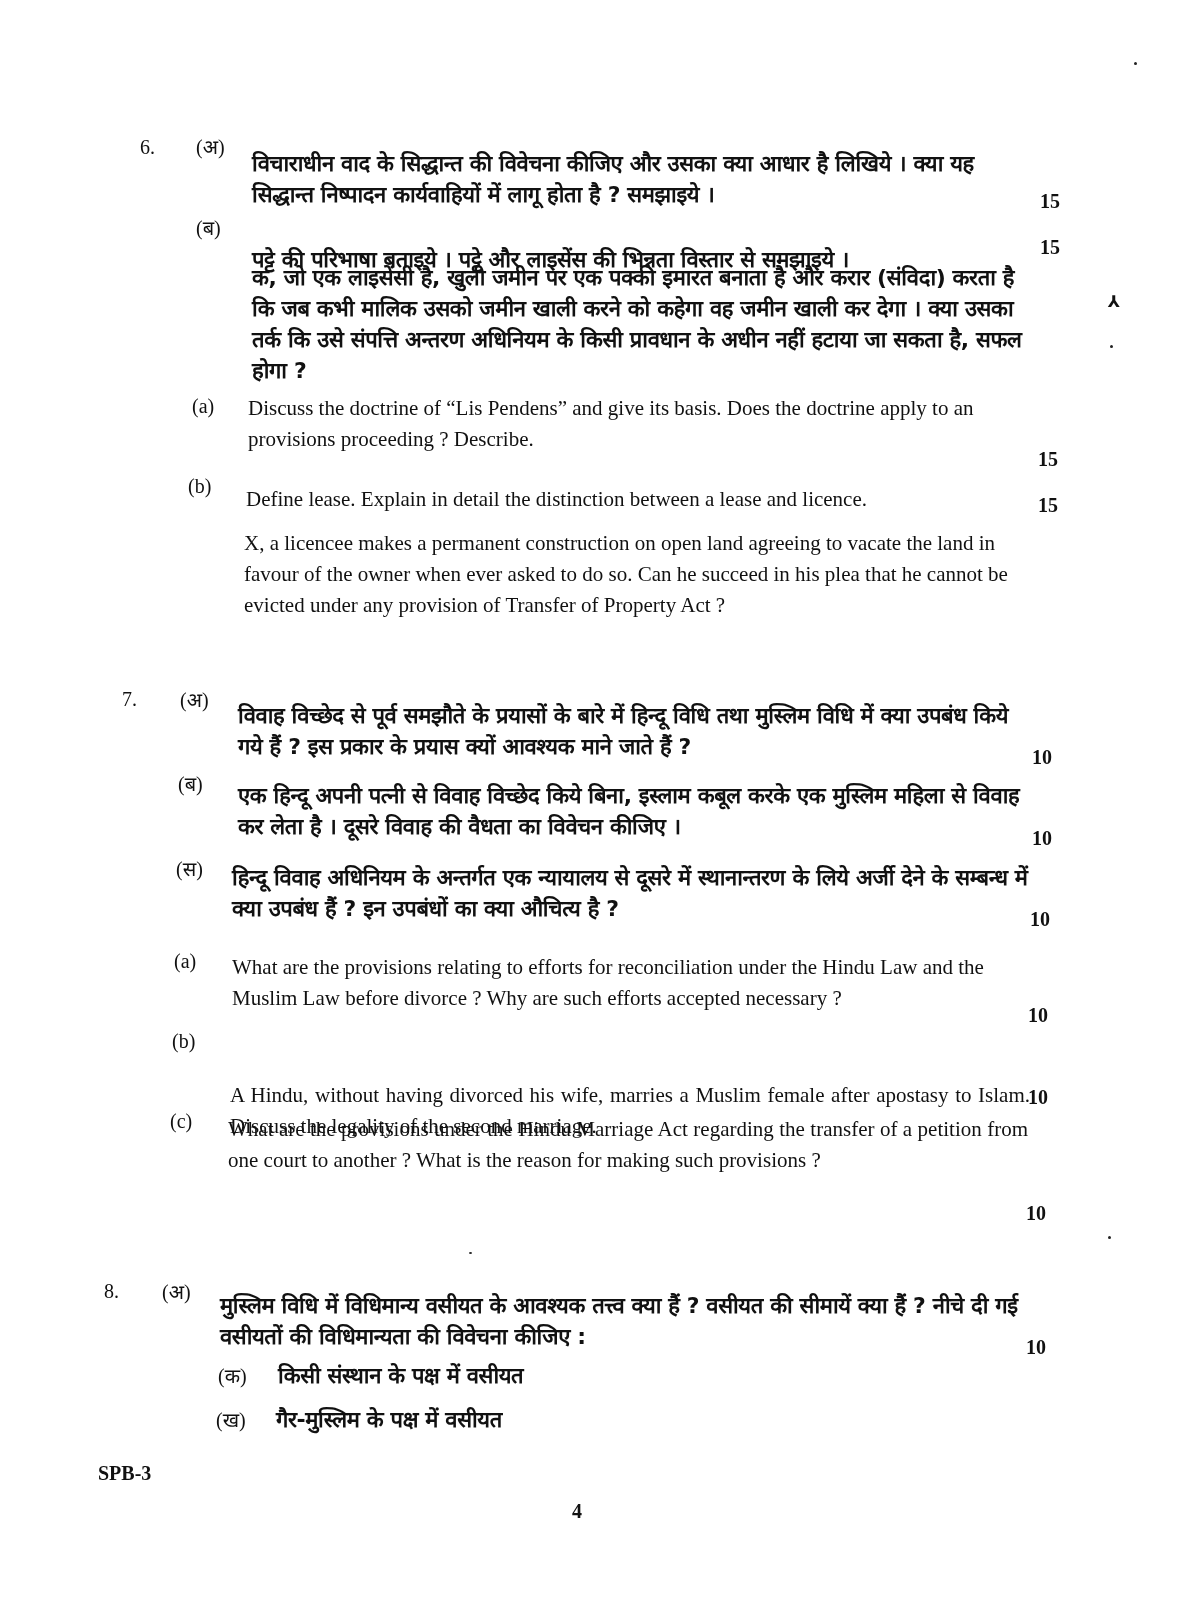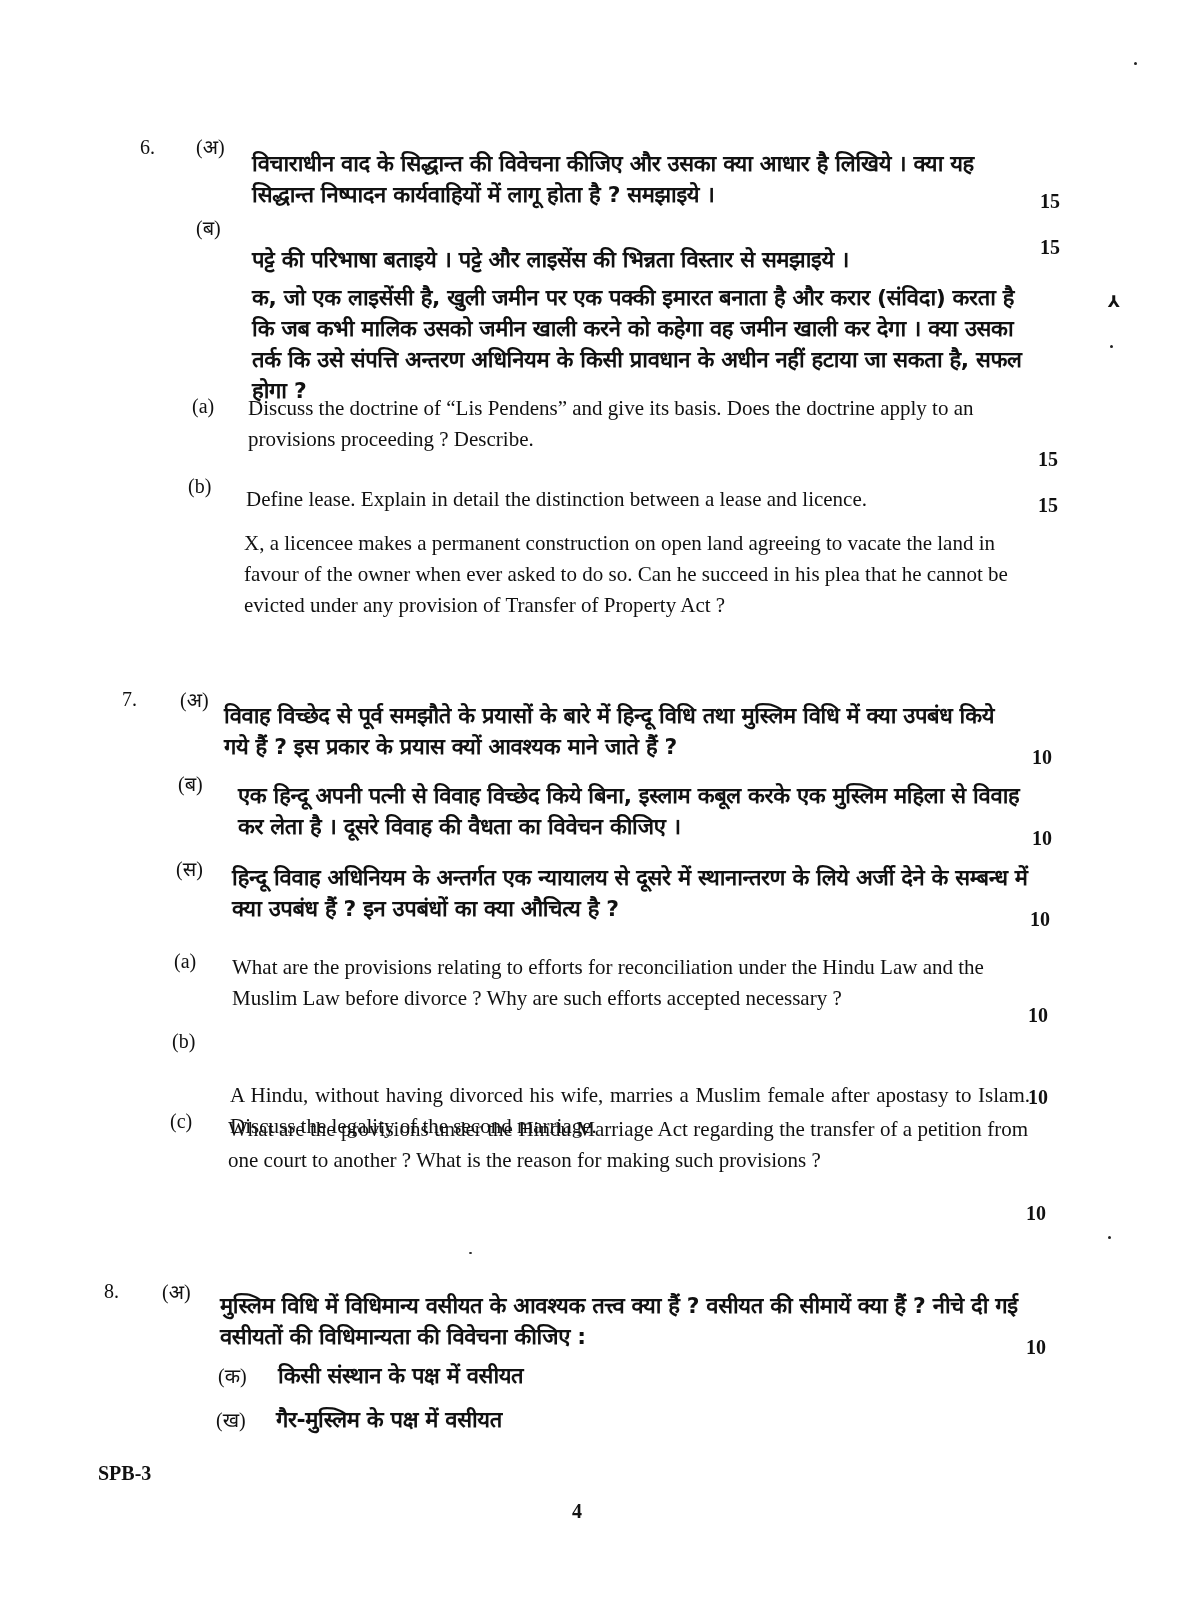--- a/index.html
+++ b/index.html
@@ -27,35 +27,35 @@
 
 <div class="abs qnum" style="left:140px;top:136px;">6.</div>
 
 <div class="abs label" style="left:196px;top:133px;">(अ)</div>
 <div class="abs hi text" style="left:252px;top:148px;width:790px;">विचाराधीन वाद के सिद्धान्त की विवेचना कीजिए और उसका क्या आधार है लिखिये । क्या यह सिद्धान्त निष्पादन कार्यवाहियों में लागू होता है ? समझाइये ।</div>
 <div class="abs marks" style="left:1030px;top:190px;">15</div>
 
 <div class="abs label" style="left:196px;top:214px;">(ब)</div>
 <div class="abs hi text" style="left:252px;top:244px;width:780px;">पट्टे की परिभाषा बताइये । पट्टे और लाइसेंस की भिन्नता विस्तार से समझाइये ।</div>
 <div class="abs marks" style="left:1030px;top:236px;">15</div>
-<div class="abs hi" style="left:252px;top:282px;width:790px;">क, जो एक लाइसेंसी है, खुली जमीन पर एक पक्की इमारत बनाता है और करार (संविदा) करता है कि जब कभी मालिक उसको जमीन खाली करने को कहेगा वह जमीन खाली कर देगा । क्या उसका तर्क कि उसे संपत्ति अन्तरण अधिनियम के किसी प्रावधान के अधीन नहीं हटाया जा सकता है, सफल होगा ?</div>
+<div class="abs hi" style="left:252px;top:262px;width:790px;">क, जो एक लाइसेंसी है, खुली जमीन पर एक पक्की इमारत बनाता है और करार (संविदा) करता है कि जब कभी मालिक उसको जमीन खाली करने को कहेगा वह जमीन खाली कर देगा । क्या उसका तर्क कि उसे संपत्ति अन्तरण अधिनियम के किसी प्रावधान के अधीन नहीं हटाया जा सकता है, सफल होगा ?</div>
 
 <div class="abs label" style="left:192px;top:395px;">(a)</div>
 <div class="abs en" style="left:248px;top:393px;width:795px;">Discuss the doctrine of “Lis Pendens” and give its basis. Does the doctrine apply to an provisions proceeding ? Describe.</div>
 <div class="abs marks" style="left:1028px;top:448px;">15</div>
 
 <div class="abs label" style="left:188px;top:475px;">(b)</div>
 <div class="abs en" style="left:246px;top:484px;width:760px;">Define lease. Explain in detail the distinction between a lease and licence.</div>
 <div class="abs marks" style="left:1028px;top:494px;">15</div>
 <div class="abs en" style="left:244px;top:528px;width:800px;">X, a licencee makes a permanent construction on open land agreeing to vacate the land in favour of the owner when ever asked to do so. Can he succeed in his plea that he cannot be evicted under any provision of Transfer of Property Act ?</div>
 
 <div class="abs qnum" style="left:122px;top:688px;">7.</div>
 
 <div class="abs label" style="left:180px;top:686px;">(अ)</div>
-<div class="abs hi" style="left:224px;top:700px;width:800px;">विवाह विच्छेद से पूर्व समझौते के प्रयासों के बारे में हिन्दू विधि तथा मुस्लिम विधि में क्या उपबंध किये गये हैं ? इस प्रकार के प्रयास क्यों आवश्यक माने जाते हैं ?</div>
+<div class="abs hi" style="left:238px;top:700px;width:800px;">विवाह विच्छेद से पूर्व समझौते के प्रयासों के बारे में हिन्दू विधि तथा मुस्लिम विधि में क्या उपबंध किये गये हैं ? इस प्रकार के प्रयास क्यों आवश्यक माने जाते हैं ?</div>
 <div class="abs marks" style="left:1022px;top:746px;">10</div>
 
 <div class="abs label" style="left:178px;top:770px;">(ब)</div>
 <div class="abs hi" style="left:238px;top:780px;width:800px;">एक हिन्दू अपनी पत्नी से विवाह विच्छेद किये बिना, इस्लाम कबूल करके एक मुस्लिम महिला से विवाह कर लेता है । दूसरे विवाह की वैधता का विवेचन कीजिए ।</div>
 <div class="abs marks" style="left:1022px;top:827px;">10</div>
 
 <div class="abs label" style="left:176px;top:855px;">(स)</div>
 <div class="abs hi" style="left:232px;top:862px;width:805px;">हिन्दू विवाह अधिनियम के अन्तर्गत एक न्यायालय से दूसरे में स्थानान्तरण के लिये अर्जी देने के सम्बन्ध में क्या उपबंध हैं ? इन उपबंधों का क्या औचित्य है ?</div>
 <div class="abs marks" style="left:1020px;top:908px;">10</div>
 

